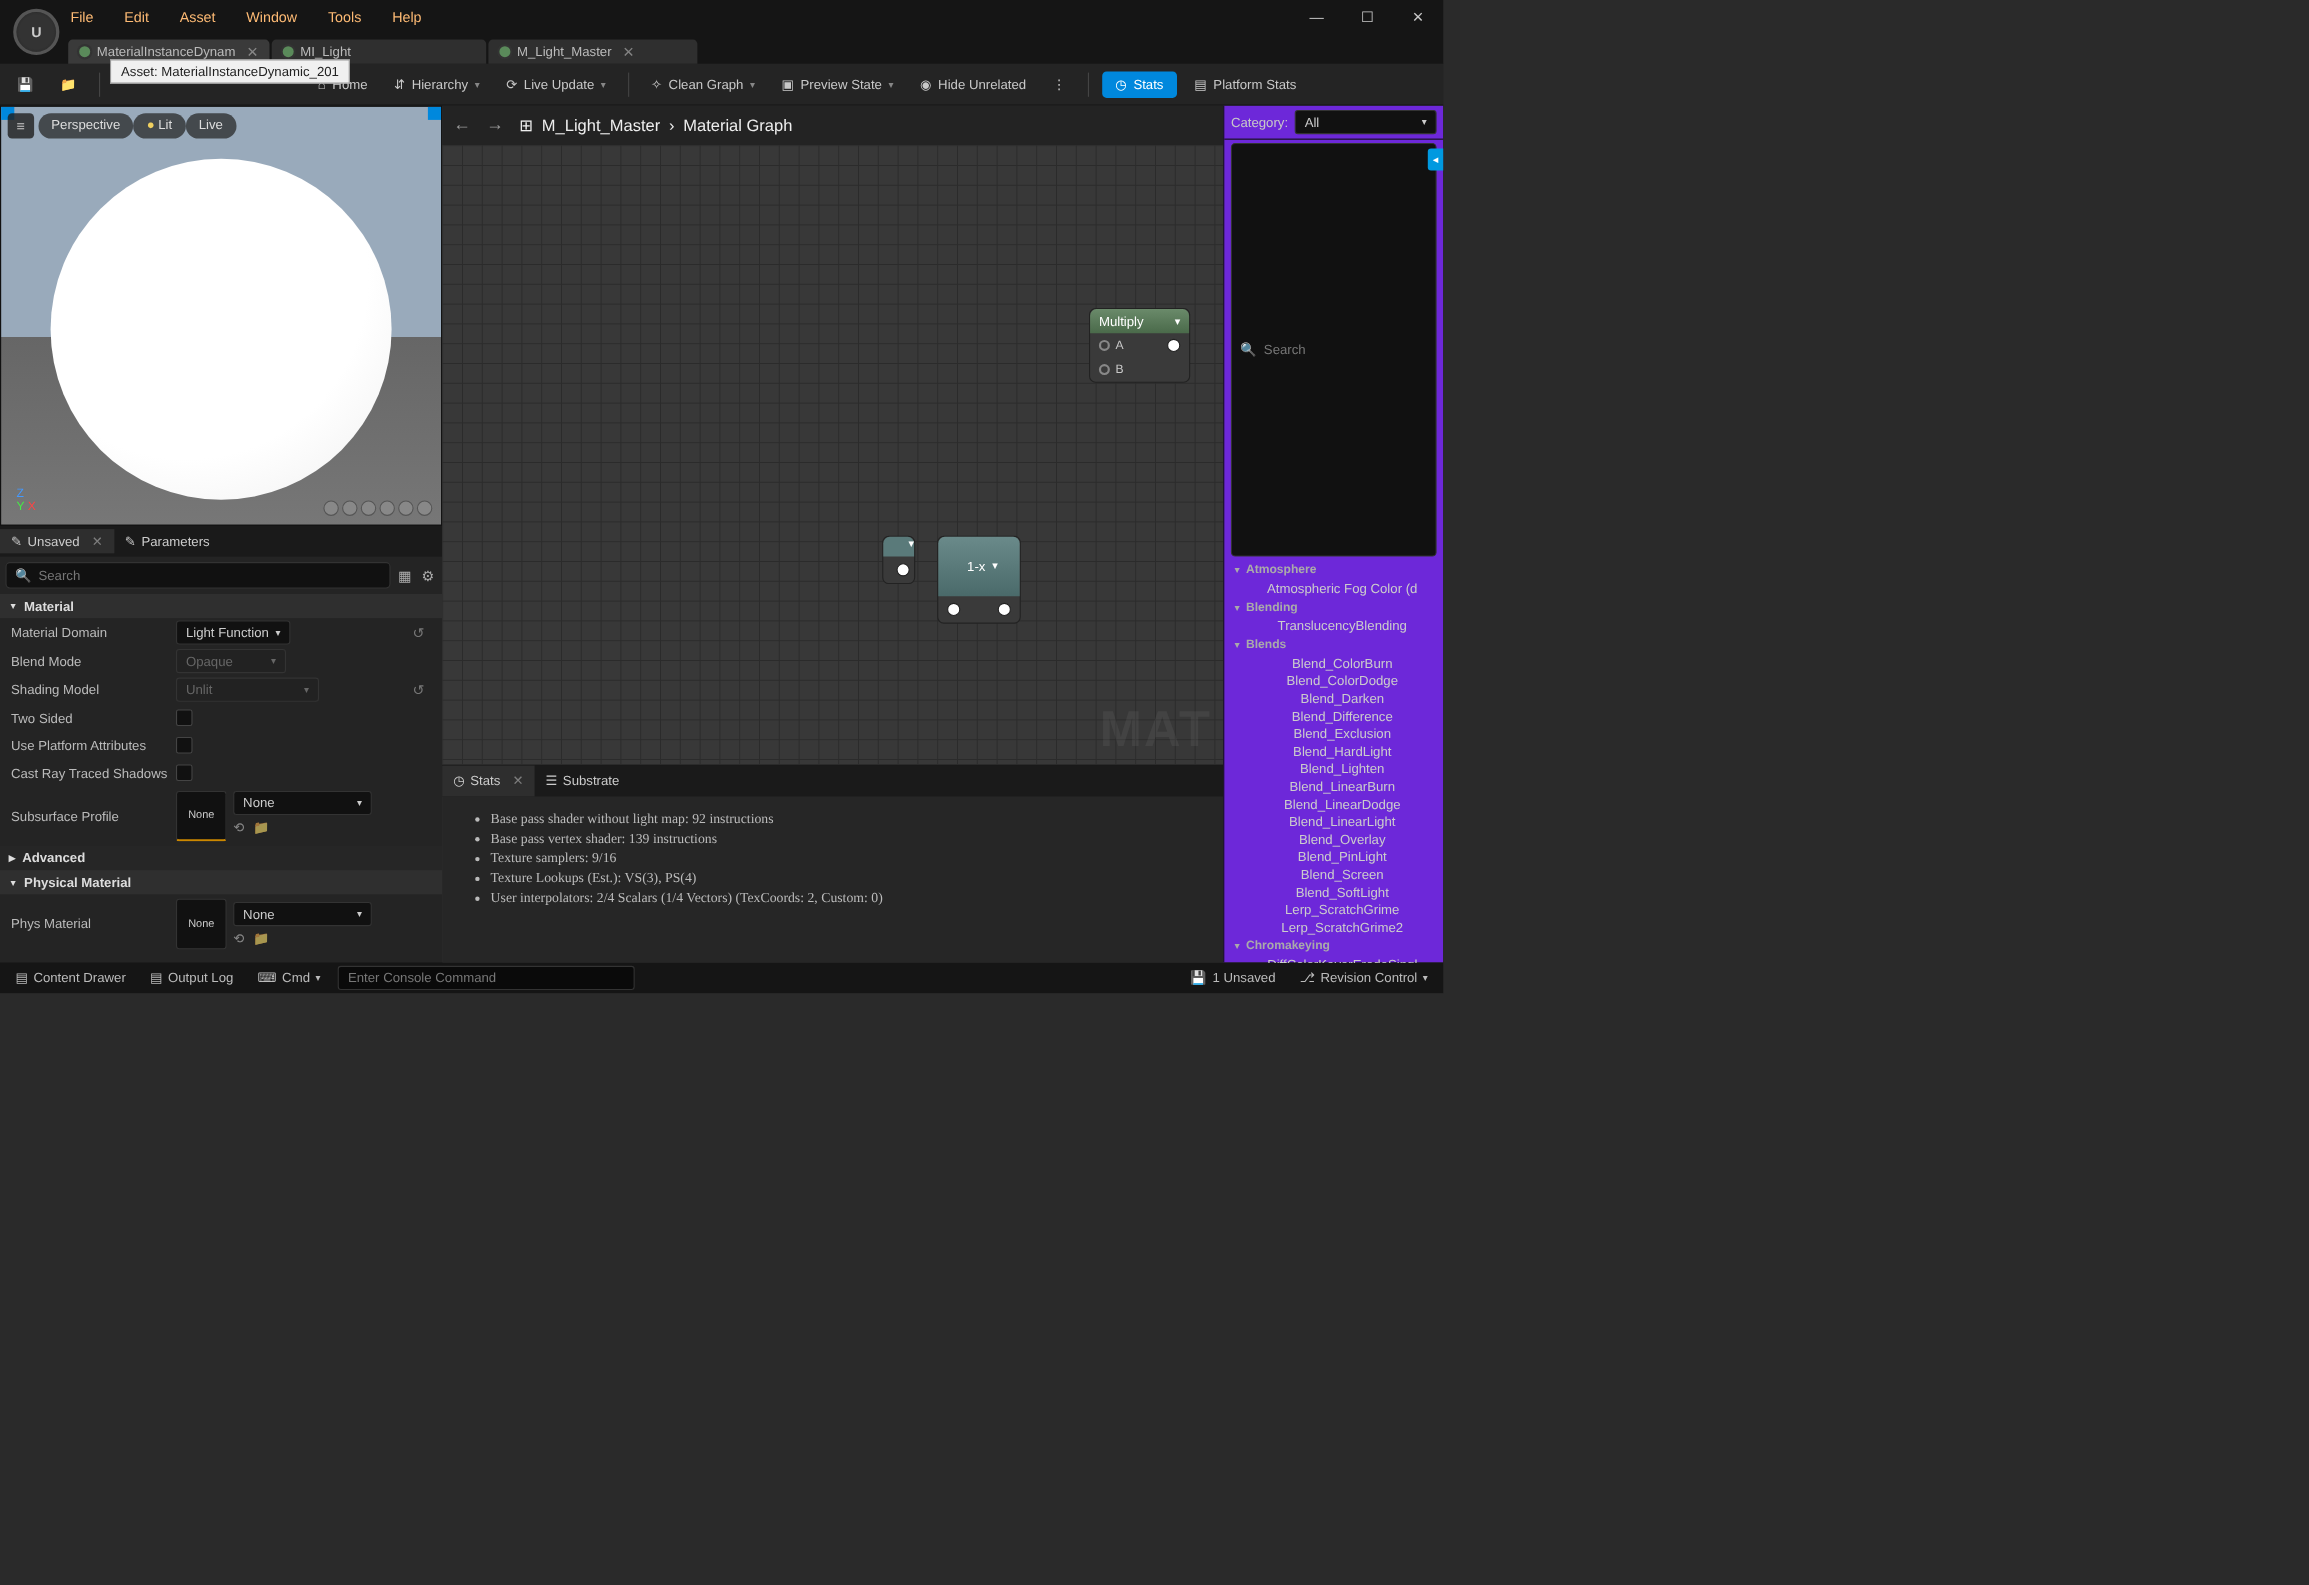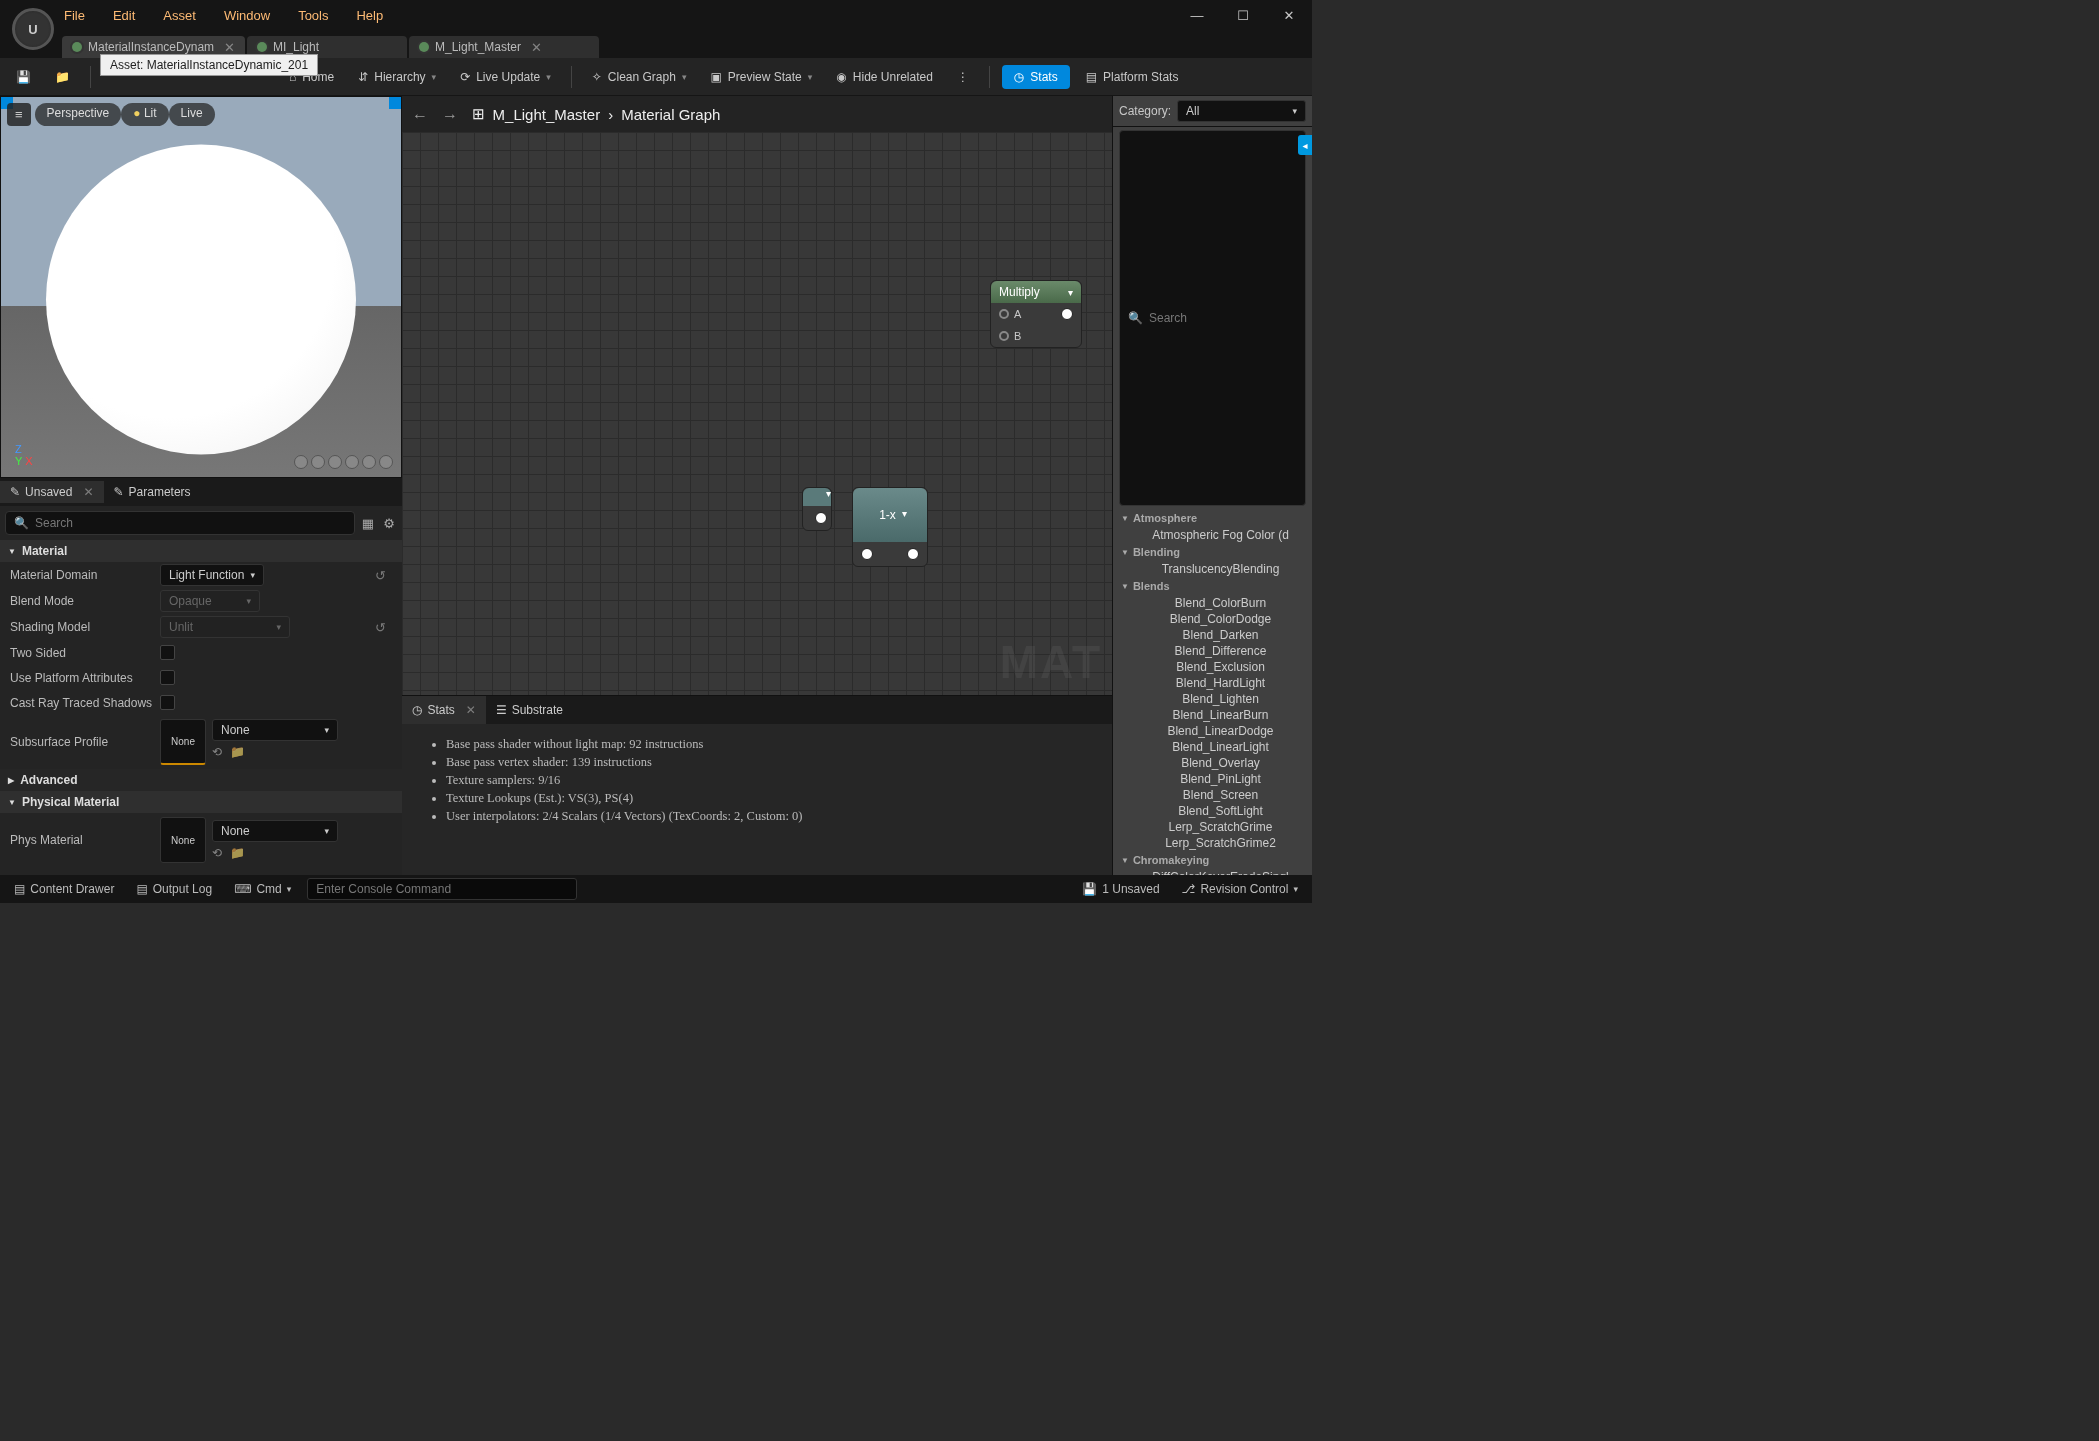--- a/index.html
+++ b/index.html
@@ -26,21 +26,21 @@
 .toolbar { height: 38px; background: #242424; border-bottom: 1px solid #151515; display: flex; align-items: center; padding: 0 8px; gap: 8px; }
 .tb-btn { display: inline-flex; align-items: center; gap: 6px; padding: 4px 8px; color: #c8c8c8; font-size: 12px; border-radius: 4px; }
 .tb-btn .chev { font-size: 9px; opacity: .6; }
 .tb-sep { width: 1px; height: 22px; background: #444; margin: 0 4px; }
 .stats-active { background: #0088dd; color: #fff; padding: 5px 12px; border-radius: 4px; }
 
 
 .main { flex: 1; display: flex; overflow: hidden; }
 .left-col { width: 402px; display: flex; flex-direction: column; background: #242424; }
 .center-col { flex: 1; background: #383838; position: relative; display: flex; flex-direction: column; }
-.right-col { width: 200px; background: #404040; display: flex; flex-direction: column; border-left: 1px solid #111; position: relative; }
+.right-col { width: 200px; background: #6d28d9; display: flex; flex-direction: column; border-left: 1px solid #111; position: relative; }
 
 
 .viewport { height: 382px; position: relative; background: linear-gradient(#9ab 0%, #9ab 55%, #666 55%, #777 100%); border: 1px solid #111; overflow: hidden; }
 .vp-sphere { position: absolute; left: 50%; top: 50%; width: 310px; height: 310px; border-radius: 50%; background: radial-gradient(circle at 40% 35%, #fff 60%, #eee 100%); transform: translate(-50%, -46%); }
 .vp-bar { position: absolute; top: 6px; left: 6px; display: flex; gap: 0; }
 .vp-pill { background: rgba(40,40,40,.75); color: #ddd; padding: 3px 12px; border-radius: 12px; font-size: 12px; }
 .vp-ham { background: rgba(30,30,30,.8); padding: 4px 8px; border-radius: 4px; margin-right: 4px; }
 .vp-axis { position: absolute; left: 14px; bottom: 10px; font-size: 11px; }
 .vp-shapes { position: absolute; right: 8px; bottom: 8px; display: flex; gap: 3px; }
 .vp-shapes div { width: 14px; height: 14px; border-radius: 50%; background: #888; border: 1px solid #555; }
@@ -131,21 +131,21 @@
       <div>✕</div>
     </div>
   </div>
 
   <div class="asset-tabs">
     <div class="asset-tab active">
       <span class="dot"></span>
       <span>MaterialInstanceDynam</span>
       <span class="x">✕</span>
     </div>
-    <div class="asset-tab" style="width:160px">
+    <div class="asset-tab" style="width:195px">
       <span class="dot"></span>
       <span>MI_Light</span>
     </div>
     <div class="asset-tab" style="width:190px">
       <span class="dot"></span>
       <span>M_Light_Master</span>
       <span class="x">✕</span>
     </div>
   </div>
 

